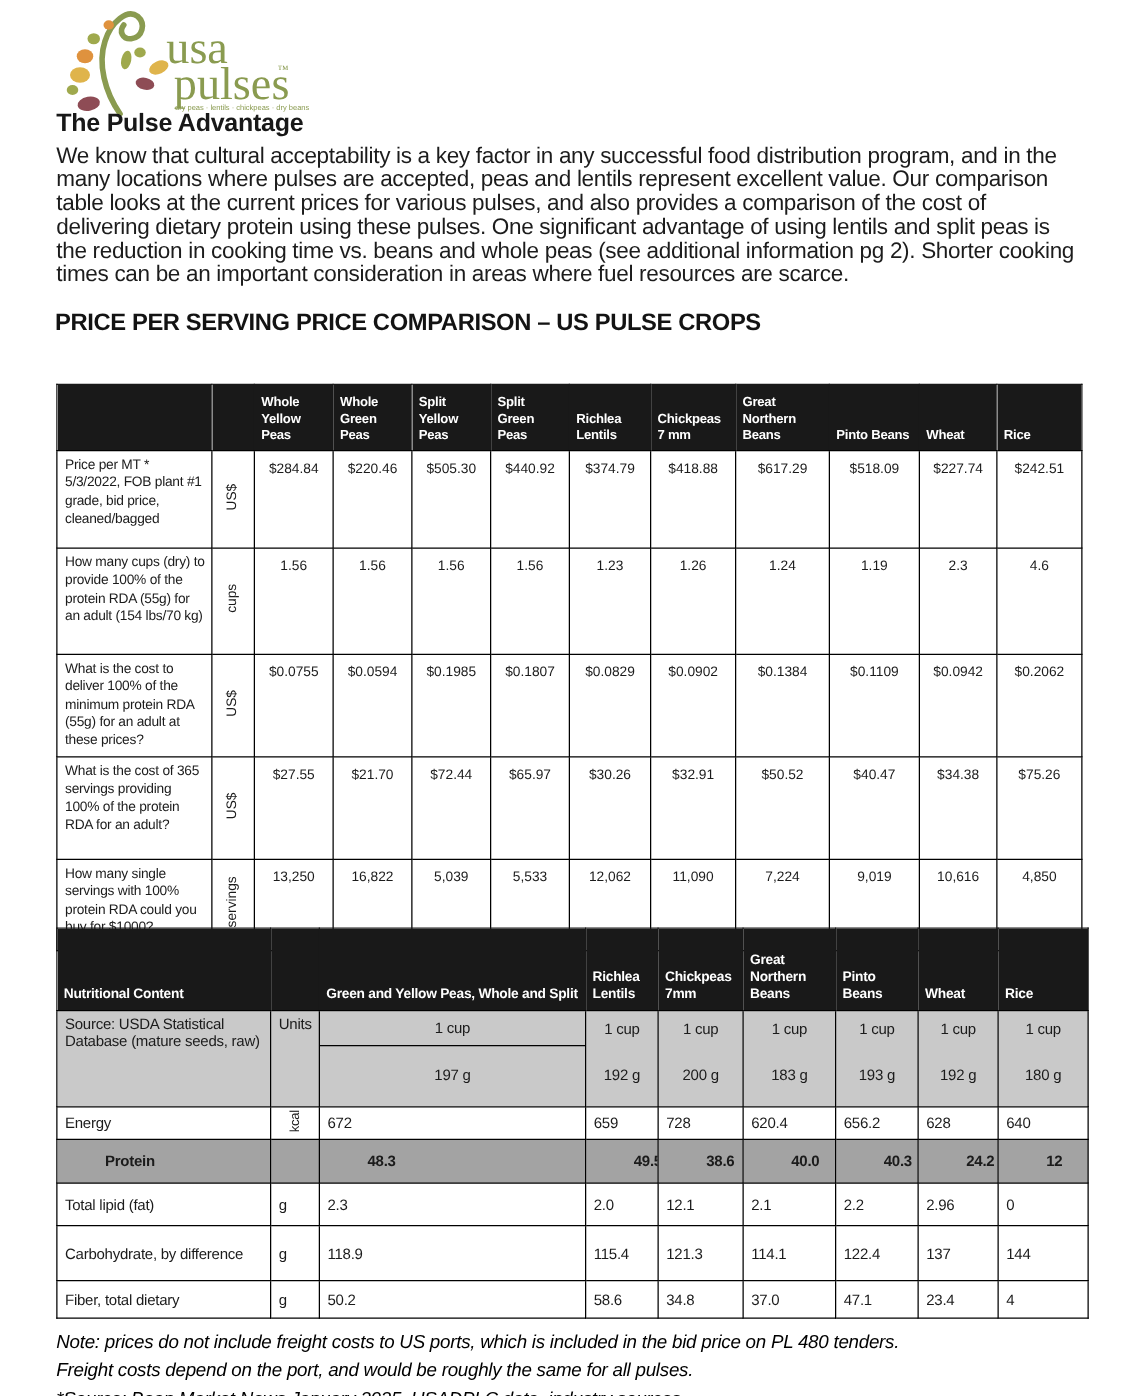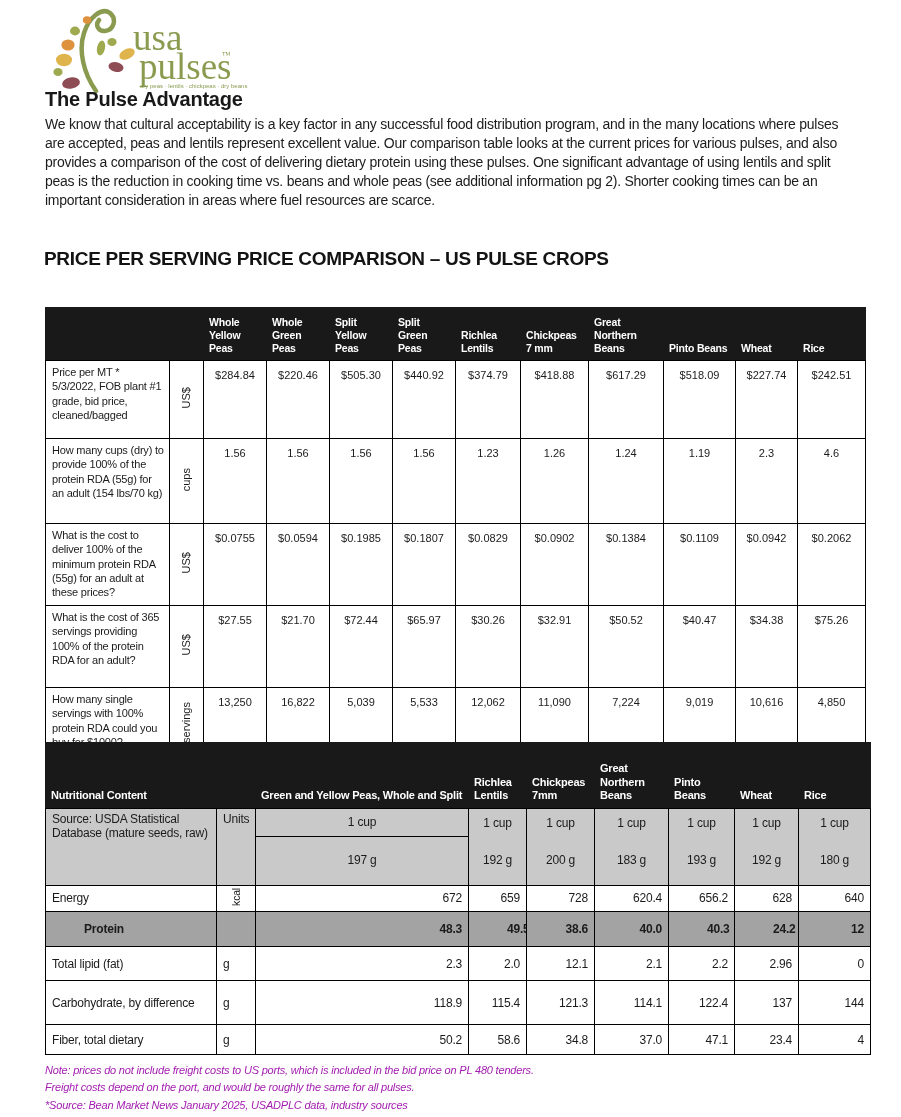--- a/index.html
+++ b/index.html
@@ -14,21 +14,21 @@
     overflow: hidden;
   }
   .logo { position:absolute; left:38px; top:4px; }
 
   .intro-heading {
     position:absolute; left:45px; top:88px; margin:0;
     font-size:20px; font-weight:bold; letter-spacing:-0.2px; color:#181818;
   }
   .intro-body {
     position:absolute; left:45px; top:115px; width:816px; margin:0;
-    font-size:14px; line-height:19px; letter-spacing:-0.25px; color:#1c1c1c;
+    font-size:18px; line-height:19px; letter-spacing:-0.25px; color:#1c1c1c;
   }
   .section-title {
     position:absolute; left:44px; top:248px; margin:0;
     font-size:19px; font-weight:bold; letter-spacing:-0.3px; color:#131313;
   }
 
   table { border-collapse: collapse; table-layout: fixed; }
   th, td { border:1px solid #000; overflow:hidden; }
   thead th {
     background:#191919; color:#fff; font-weight:bold;
@@ -45,32 +45,32 @@
   .t1 td.unit-cell { vertical-align:middle; text-align:center; padding:2px; }
 
   .rot {
     writing-mode: vertical-rl; transform: rotate(180deg);
     display:inline-block; font-size:11px; line-height:1;
   }
 
   .t2 { position:absolute; left:45px; top:742px; width:825px; }
   .t2 thead th { font-size:11px; letter-spacing:-0.2px; }
   .t2 td { font-size:12px; vertical-align:middle; padding:3px 6px; line-height:1.2; letter-spacing:-0.2px; }
-  .t2 td.val { text-align:right; }
+  .t2 td.val { text-align:left; }
   .t2 tr.source-row td { background:#c9c9c9; vertical-align:top; }
   .t2 tr.source-row td.cell-split { padding:0; }
   .t2 .cup  { height:28px; display:flex; align-items:center; justify-content:center; }
   .t2 .cup.with-rule { border-bottom:1px solid #000; }
   .t2 .grams{ height:46px; display:flex; align-items:center; justify-content:center; }
   .t2 tr.protein-row td { background:#a3a3a3; font-weight:bold;padding-left:38px; }
   .t2 td.unit-cell-rot { text-align:center; padding:2px; }
   .t2 .rot { font-size:10.5px; }
 
   .notes { position:absolute; left:45px; top:1063px; width:800px; }
-  .notes p { margin:0 0 2px 0; font-style:italic; font-size:11px; line-height:1.4; color:#a21caf; letter-spacing:-0.2px; }
+  .notes p { margin:0 0 2px 0; font-style:italic; font-size:15px; line-height:1.4; color:#000000; letter-spacing:-0.2px; }
 </style>
 </head>
 <body>
 
 <div class="page">
 
   <div class="logo">
     <svg width="215" height="90" viewBox="0 0 215 90">
       <path d="M58,87 C46,70 40,47 46,29 C51,13 64,3 72,9 C79,15 76,26 67,27 C60,27.5 57,21 61,16" fill="none" stroke-width="4.5" stroke-linecap="round" stroke="#8a9b50"></path>
       <ellipse cx="63" cy="44" rx="4" ry="7.5" transform="rotate(12 63 44)" fill="#9fa94d"></ellipse>

